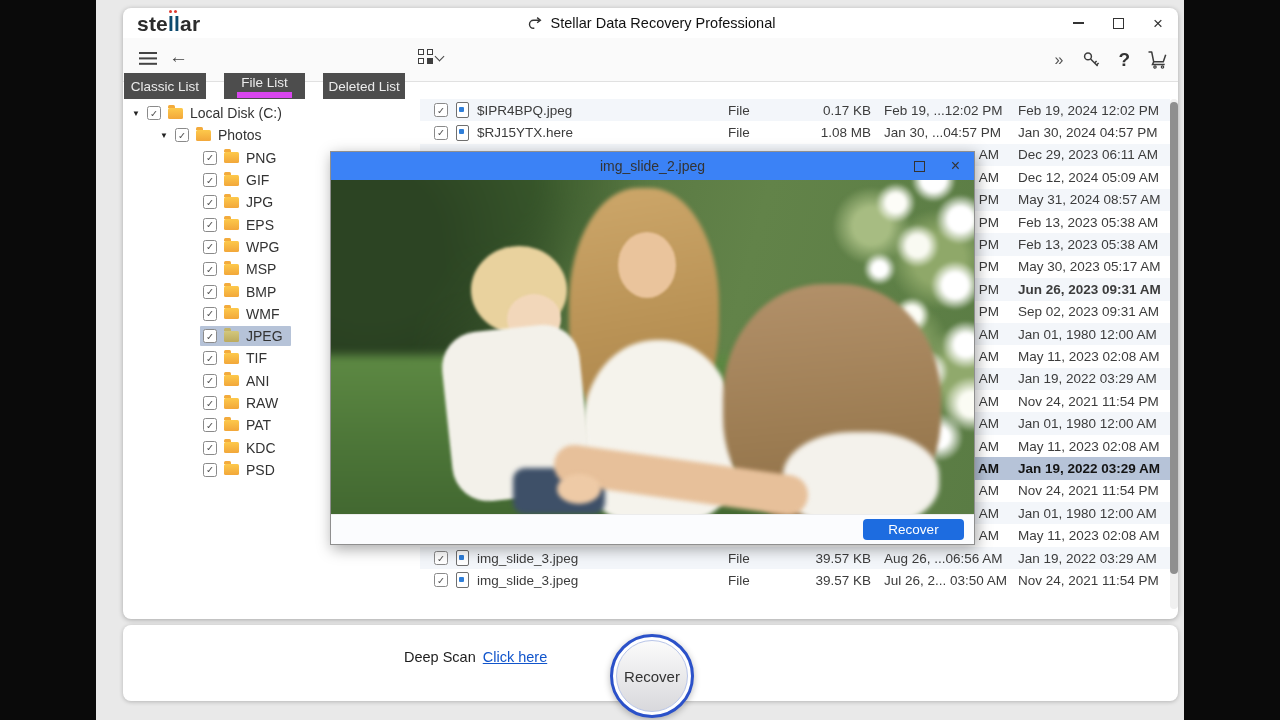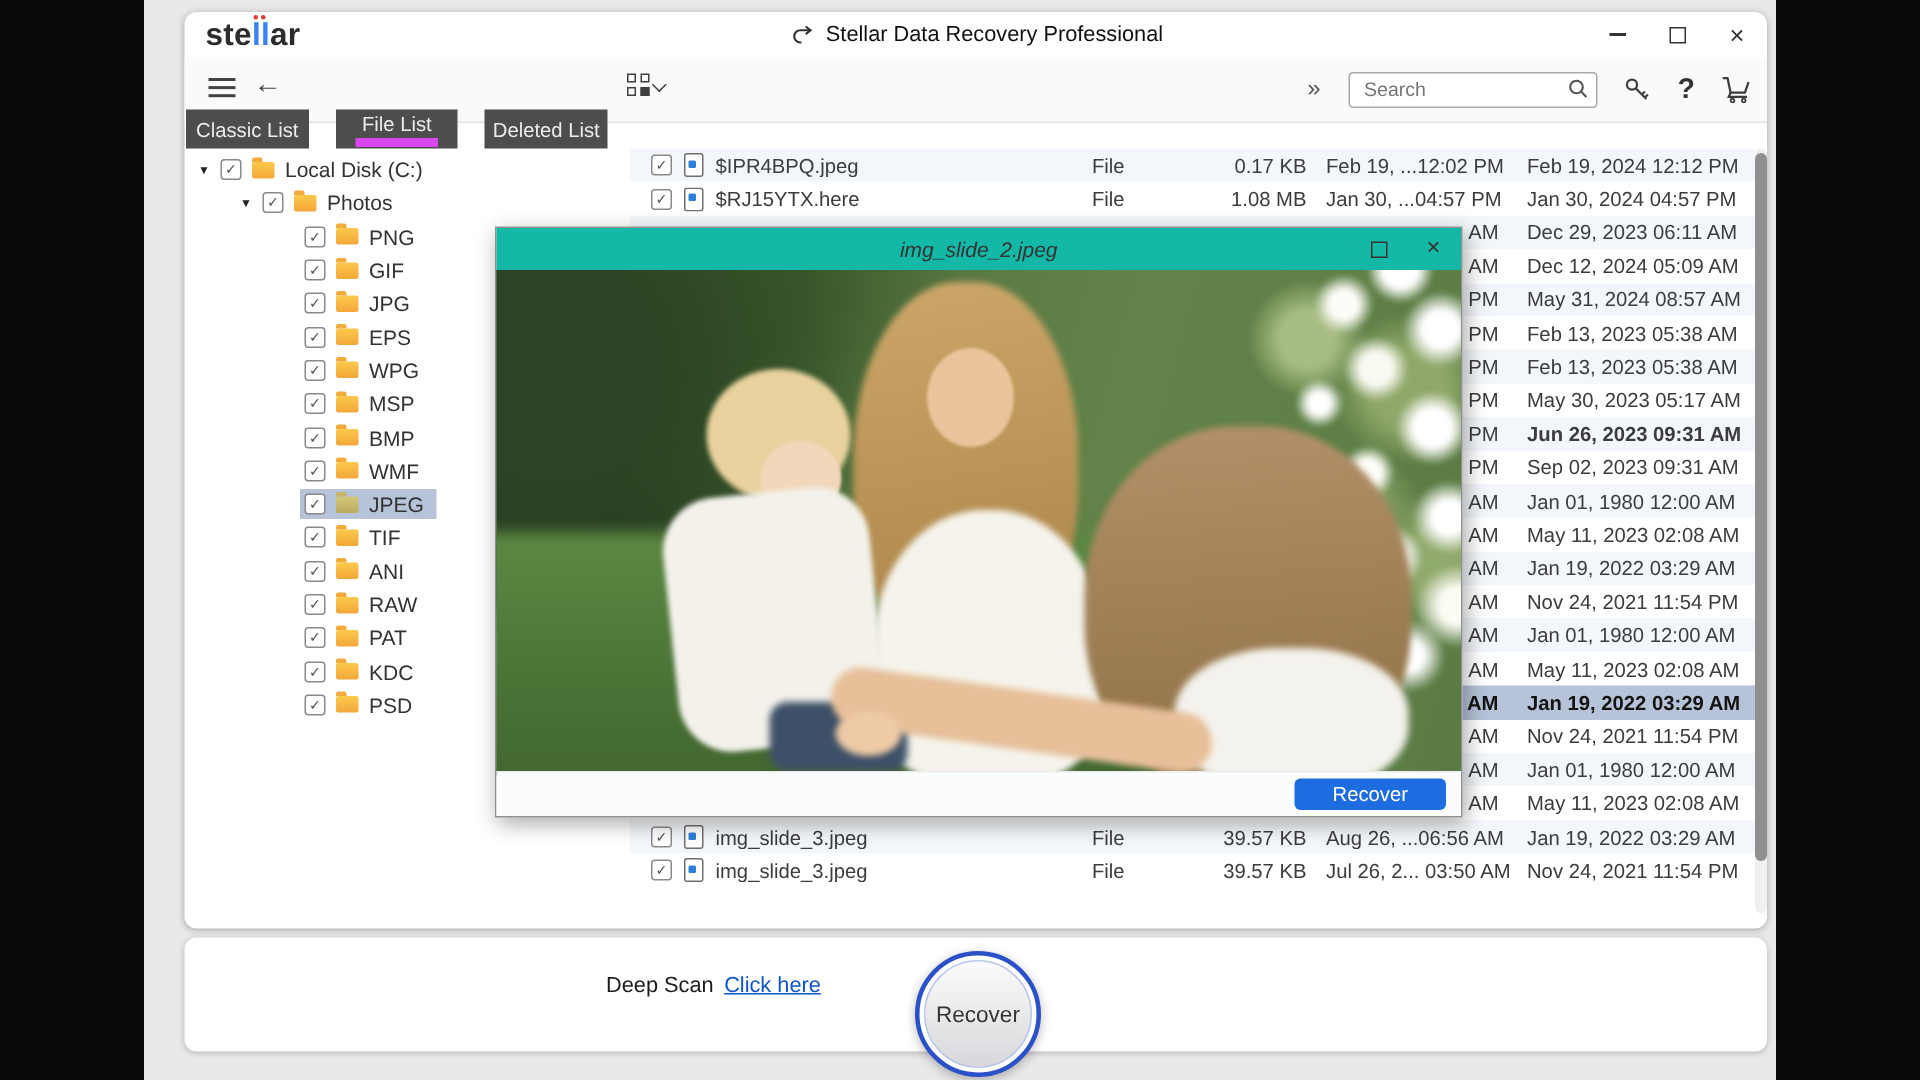--- a/index.html
+++ b/index.html
@@ -5,21 +5,21 @@
   html,body{margin:0;padding:0;background:#000;}
   .stage{position:relative;width:1280px;height:720px;overflow:hidden;background:#0a0a0a;
          font-family:"Liberation Sans",sans-serif;-webkit-font-smoothing:antialiased;}
   .desktop{position:absolute;left:96px;top:0;width:1088px;height:720px;background:#e9e9e9;}
 
   
   .main-window{position:absolute;left:123px;top:8px;width:1055px;height:611px;background:#fff;
                border-radius:8px;box-shadow:0 1px 5px rgba(0,0,0,.28);}
   .titlebar{position:absolute;left:0;top:0;right:0;height:30px;}
   .logo{position:absolute;left:14px;top:4px;font-size:21px;font-weight:bold;color:#2c2c2c;letter-spacing:.2px;}
-  .logo .ll{color:#3b82f6;position:relative;}
+  .logo .ll{color:#0c4a6e;position:relative;}
   .logo .ll i{position:absolute;left:1px;top:-2px;width:3px;height:3px;border-radius:50%;
               background:#e03c31;box-shadow:5px 0 0 #e03c31;}
   .title-center{position:absolute;left:0;right:0;top:0;height:30px;display:flex;align-items:center;
                 justify-content:center;gap:8px;font-size:14.5px;color:#111;}
   .win-controls{position:absolute;right:12px;top:0;height:30px;display:flex;align-items:center;gap:24px;}
   .wc{width:16px;height:16px;display:flex;align-items:center;justify-content:center;cursor:default;}
   .wc-min i{display:block;width:11px;height:1.6px;background:#333;}
   .wc-max i{display:block;width:9px;height:9px;border:1.4px solid #333;}
   .wc-close{font-size:17px;color:#333;line-height:1;}
 
@@ -83,22 +83,22 @@
   .ficon{width:11px;height:14px;border:1.3px solid #6f6f6f;border-radius:2px;background:#fff;
          position:relative;flex:0 0 11px;}
   .ficon::after{content:"";position:absolute;left:2.2px;top:3.6px;width:5px;height:5px;
                 background:#2f7ed8;border-radius:1px;}
   .vscroll{position:absolute;right:0;top:25px;bottom:2px;width:8px;background:#f0f0f0;border-radius:4px;}
   .vscroll .thumb{position:absolute;left:0;top:3px;width:8px;height:472px;background:#8f8f8f;border-radius:4px;}
 
   
   .preview{position:absolute;left:330px;top:151px;width:645px;height:394px;background:#fff;
            border:1px solid #8f8f8f;box-sizing:border-box;box-shadow:2px 4px 14px rgba(0,0,0,.35);}
-  .p-titlebar{position:absolute;left:0;top:0;right:0;height:28px;background:#14b8a6;display:flex;
-              align-items:center;font-style:italic;}
+  .p-titlebar{position:absolute;left:0;top:0;right:0;height:28px;background:#3b82f6;display:flex;
+              align-items:center;}
   .p-title{position:absolute;left:0;right:0;text-align:center;font-size:14px;color:#333;}
   .p-controls{position:absolute;right:14px;top:0;height:28px;display:flex;align-items:center;gap:26px;}
   .p-max i{display:block;width:9px;height:9px;border:1.4px solid #333;}
   .p-close{font-size:16px;color:#333;}
   .photo{position:absolute;left:0;top:28px;right:0;height:337px;overflow:hidden;
          background:linear-gradient(105deg,#41602f 0%,#567440 30%,#628349 60%,#5a7c44 100%);}
   .photo *{position:absolute;}
   .ph-trees{left:-5%;top:-8%;width:58%;height:75%;filter:blur(7px);background:
      radial-gradient(circle at 18% 35%,#2c4423 0 22%,transparent 60%),
      radial-gradient(circle at 48% 12%,#3a5a2c 0 20%,transparent 58%),
@@ -195,27 +195,20 @@
         <span class="grid-ic">
             <b></b>
             <b></b>
             <b></b>
             <b></b>
           </span>
         <span class="chev-down"></span>
       </span>
       <div class="tb-right">
         <span class="chevrons">»</span>
-        <span class="search-box">
-          <input placeholder="Search" style="">
-          <svg width="14" height="14" viewBox="0 0 14 14">
-            <circle cx="6" cy="6" r="4.2" fill="none" stroke="#555" stroke-width="1.4"></circle>
-            <line x1="9.2" y1="9.2" x2="12.6" y2="12.6" stroke="#555" stroke-width="1.4"></line>
-          </svg>
-        </span>
         <svg width="19" height="19" viewBox="0 0 19 19">
           <circle cx="6" cy="6.4" r="3.4" fill="none" stroke="#3d3d3d" stroke-width="1.5"></circle>
           <line x1="8.6" y1="9" x2="15.6" y2="16" stroke="#3d3d3d" stroke-width="1.5"></line>
           <line x1="12.6" y1="13" x2="14.6" y2="11" stroke="#3d3d3d" stroke-width="1.5"></line>
           <line x1="14.6" y1="15" x2="16.6" y2="13" stroke="#3d3d3d" stroke-width="1.5"></line>
         </svg>
         <span class="qmark">?</span>
         <svg width="21" height="19" viewBox="0 0 21 19">
           <path d="M1.5 2 h3.2 l2 9.8 h9.6 l2.4-7" fill="none" stroke="#3d3d3d" stroke-width="1.5" stroke-linejoin="round"></path>
           <path d="M6.7 11.8 L5.5 14.5 h12.2" fill="none" stroke="#3d3d3d" stroke-width="1.5"></path>
@@ -379,21 +372,21 @@
       <div class="tbody">
           <div class="trow alt">
             <div class="td td-name" style="width: 290px;">
               <span class="cb">✓</span>
               <span class="ficon"></span>
               <span>$IPR4BPQ.jpeg</span>
             </div>
             <div class="td td-type" style="width: 86px;">File</div>
             <div class="td td-size" style="width: 84px;">0.17 KB</div>
             <div class="td td-created" style="width: 130px;">Feb 19, ...12:02 PM</div>
-            <div class="td td-modified" style="width: 158px;">Feb 19, 2024 12:12 PM</div>
+            <div class="td td-modified" style="width: 158px;">Feb 19, 2024 12:02 PM</div>
           </div>
           <div class="trow">
             <div class="td td-name" style="width: 290px;">
               <span class="cb">✓</span>
               <span class="ficon"></span>
               <span>$RJ15YTX.here</span>
             </div>
             <div class="td td-type" style="width: 86px;">File</div>
             <div class="td td-size" style="width: 84px;">1.08 MB</div>
             <div class="td td-created" style="width: 130px;">Jan 30, ...04:57 PM</div>

